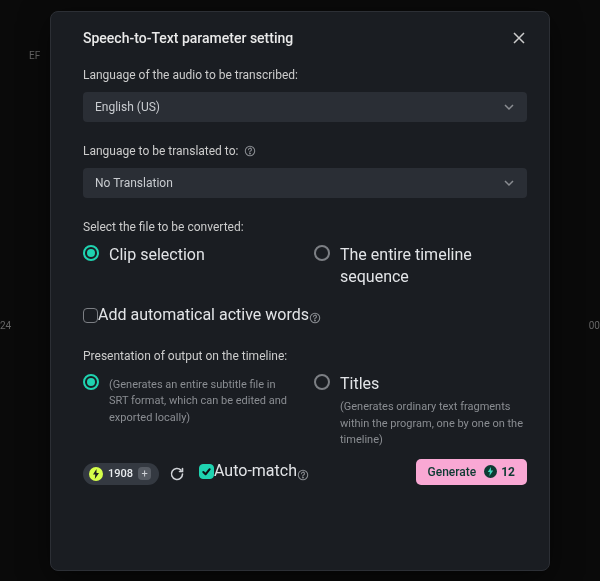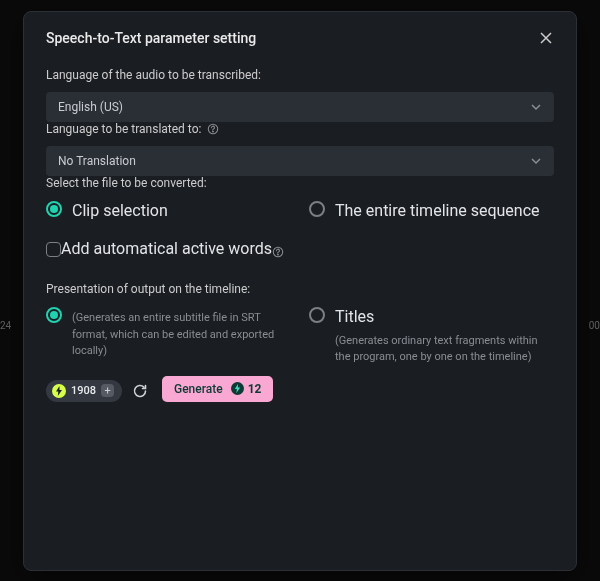--- a/index.html
+++ b/index.html
@@ -1,31 +1,32 @@
 <!DOCTYPE html>
 <html><head>
 <meta charset="utf-8">
 <style>
   * { box-sizing: border-box; margin: 0; padding: 0; font-family: -apple-system, BlinkMacSystemFont, "Segoe UI", Roboto, Arial, sans-serif; }
   body { background: #0d0d0d; width: 600px; height: 581px; overflow: hidden; display: flex; align-items: center; justify-content: center; }
   .backdrop { position: absolute; inset: 0; background: #0a0a0a; }
   .backdrop .scrap { position: absolute; font-size: 10px; color: #666; }
   .modal {
-    position: relative; width: 554px; height: 560px; background: #1a1d22; border: 1px solid #2c2f35;
-    border-radius: 8px; padding: 18px 22px 16px 22px; display: flex; flex-direction: column;
+    position: relative; width: 500px; height: 560px; background: #1a1d22; border: 1px solid #2c2f35;
+    border-radius: 8px; padding: 18px 22px 16px 32px; display: flex; flex-direction: column;
     box-shadow: 0 8px 30px rgba(0,0,0,.5);
   }
   .titlebar { display: flex; align-items: center; justify-content: space-between; margin-bottom: 22px; }
   .title { color: #eaeaea; font-size: 14px; font-weight: 500; }
   .close { width: 16px; height: 16px; color: #ccc; cursor: pointer; }
   .close svg { width: 16px; height: 16px; }
   .label { color: #ccc; font-size: 12px; margin-bottom: 10px; display: flex; align-items: center; gap: 6px; }
   .select {
     background: #2a2e35; color: #c9ccd0; font-size: 12px; border: none; border-radius: 4px;
     padding: 8px 12px; display: flex; justify-content: space-between; align-items: center; cursor: pointer;
+    margin-bottom: 22px;
   }
   .select .chev { width: 12px; height: 12px; color: #8a8d92; }
   .row { display: flex; gap: 18px; }
   .col { flex: 1; }
   .radio-row { display: flex; align-items: flex-start; gap: 10px; margin-bottom: 16px; cursor: pointer; }
   .radio { width: 16px; height: 16px; border-radius: 50%; border: 2px solid #7c7f84; flex-shrink: 0; display: flex; align-items: center; justify-content: center; margin-top: 1px; }
   .radio.sel { border-color: #1fd3b0; }
   .radio.sel::after { content: ""; width: 8px; height: 8px; border-radius: 50%; background: #1fd3b0; }
   .radio-text { color: #e2e4e7; font-size: 16px; line-height: 1.4; }
   .radio-desc { color: #8a8d92; font-size: 11px; line-height: 1.5; margin-top: 4px; }
@@ -165,20 +166,37 @@
       </div>
       <div class="refresh">
         <svg viewBox="0 0 16 16" fill="none" stroke="currentColor" stroke-width="1.6" stroke-linecap="round">
             <path d="M13.5 8a5.5 5.5 0 1 1-1.6-3.9"></path>
             <path d="M13.5 2.5 V5.5 H10.5"></path>
           </svg>
       </div>
     </div>
 
     <div class="footer" style="width:100%;">
+      <div class="footer-left">
+        <div class="check-row">
+          <div class="check sel">
+            <svg viewBox="0 0 12 12" fill="none" stroke="currentColor" stroke-width="2.2" stroke-linecap="round" stroke-linejoin="round">
+                <path d="M2.5 6.5 L5 9 L9.5 3.5"></path>
+              </svg>
+          </div>
+          <div class="radio-text">Auto-match</div>
+          <span class="help">
+            <svg viewBox="0 0 14 14" fill="none" stroke="currentColor" stroke-width="1.2">
+                <circle cx="7" cy="7" r="5.5"></circle>
+                <path d="M5.3 5.4a1.7 1.7 0 1 1 2.4 1.5c-.7.4-1 .8-1 1.4" stroke-linecap="round"></path>
+                <circle cx="7" cy="10" r=".5" fill="currentColor"></circle>
+              </svg>
+          </span>
+        </div>
+      </div>
       <div class="gen-btn">
         <span>Generate</span>
         <span class="gen-cost">
           <span class="coin">
             <svg viewBox="0 0 10 10" fill="currentColor">
                 <path d="M5.5 0 L2 5.5 h2.3 L3.8 10 L8 4 h-2.5 Z"></path>
               </svg>
           </span>
           <span class="cost-num">12</span>
         </span>

